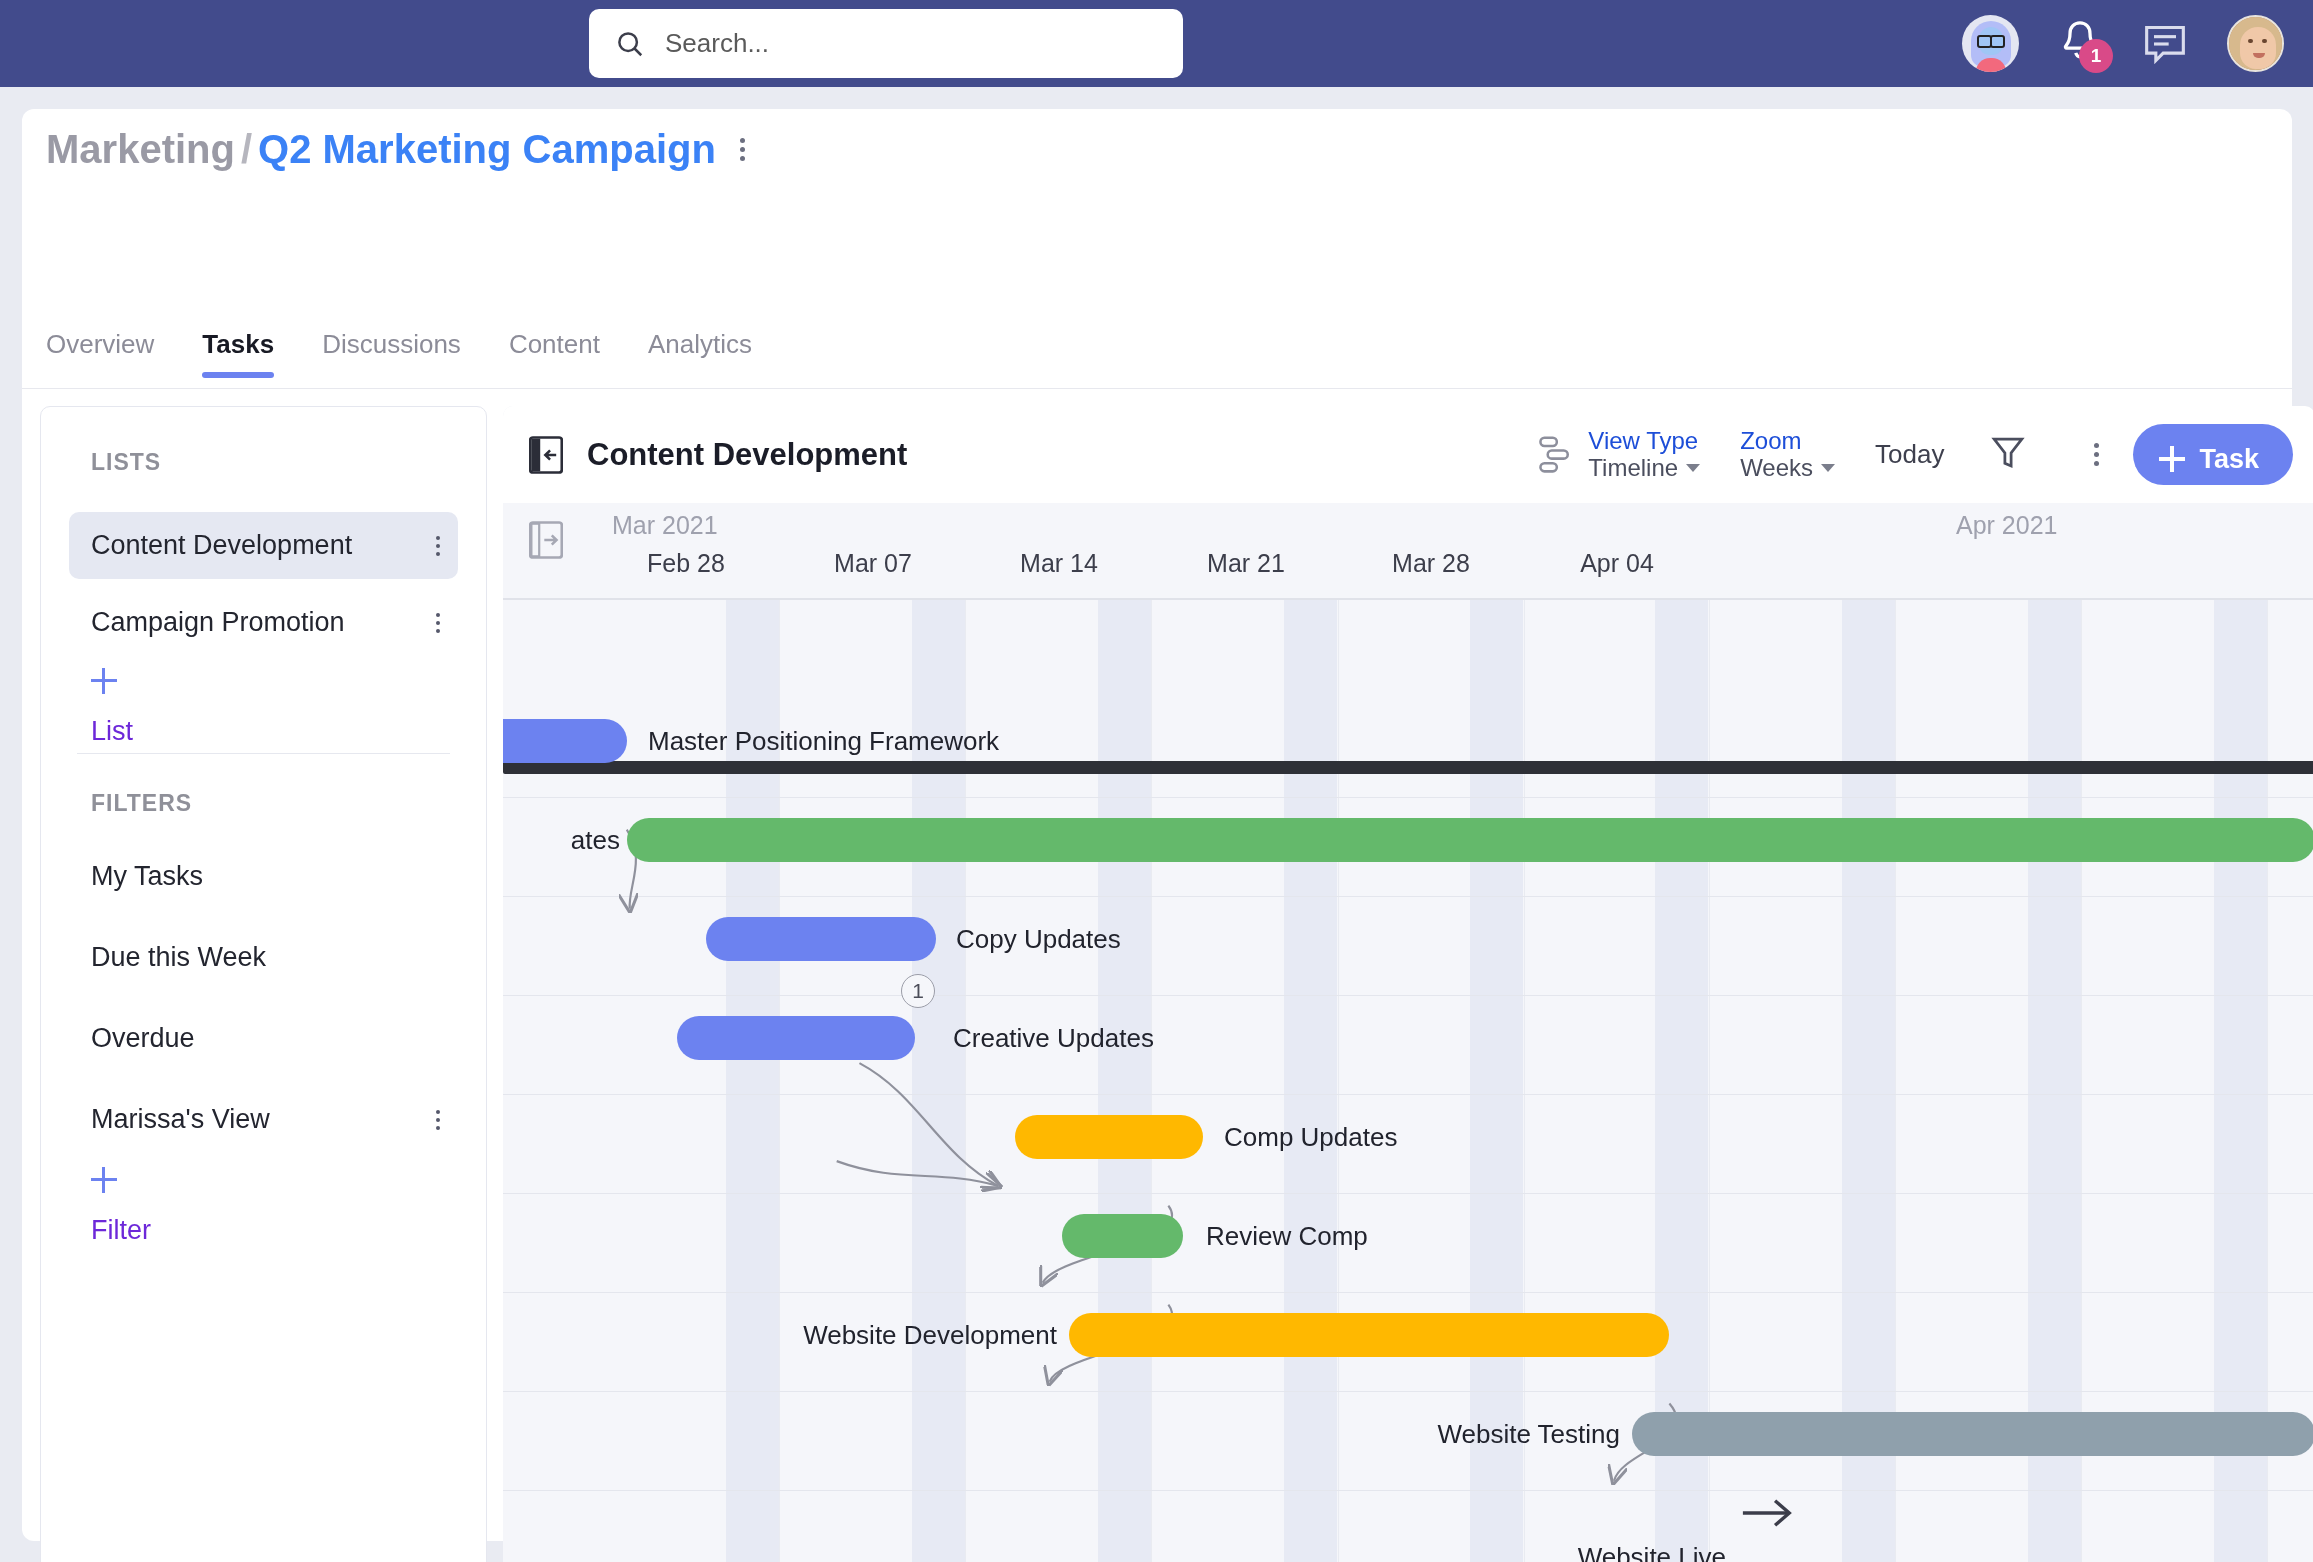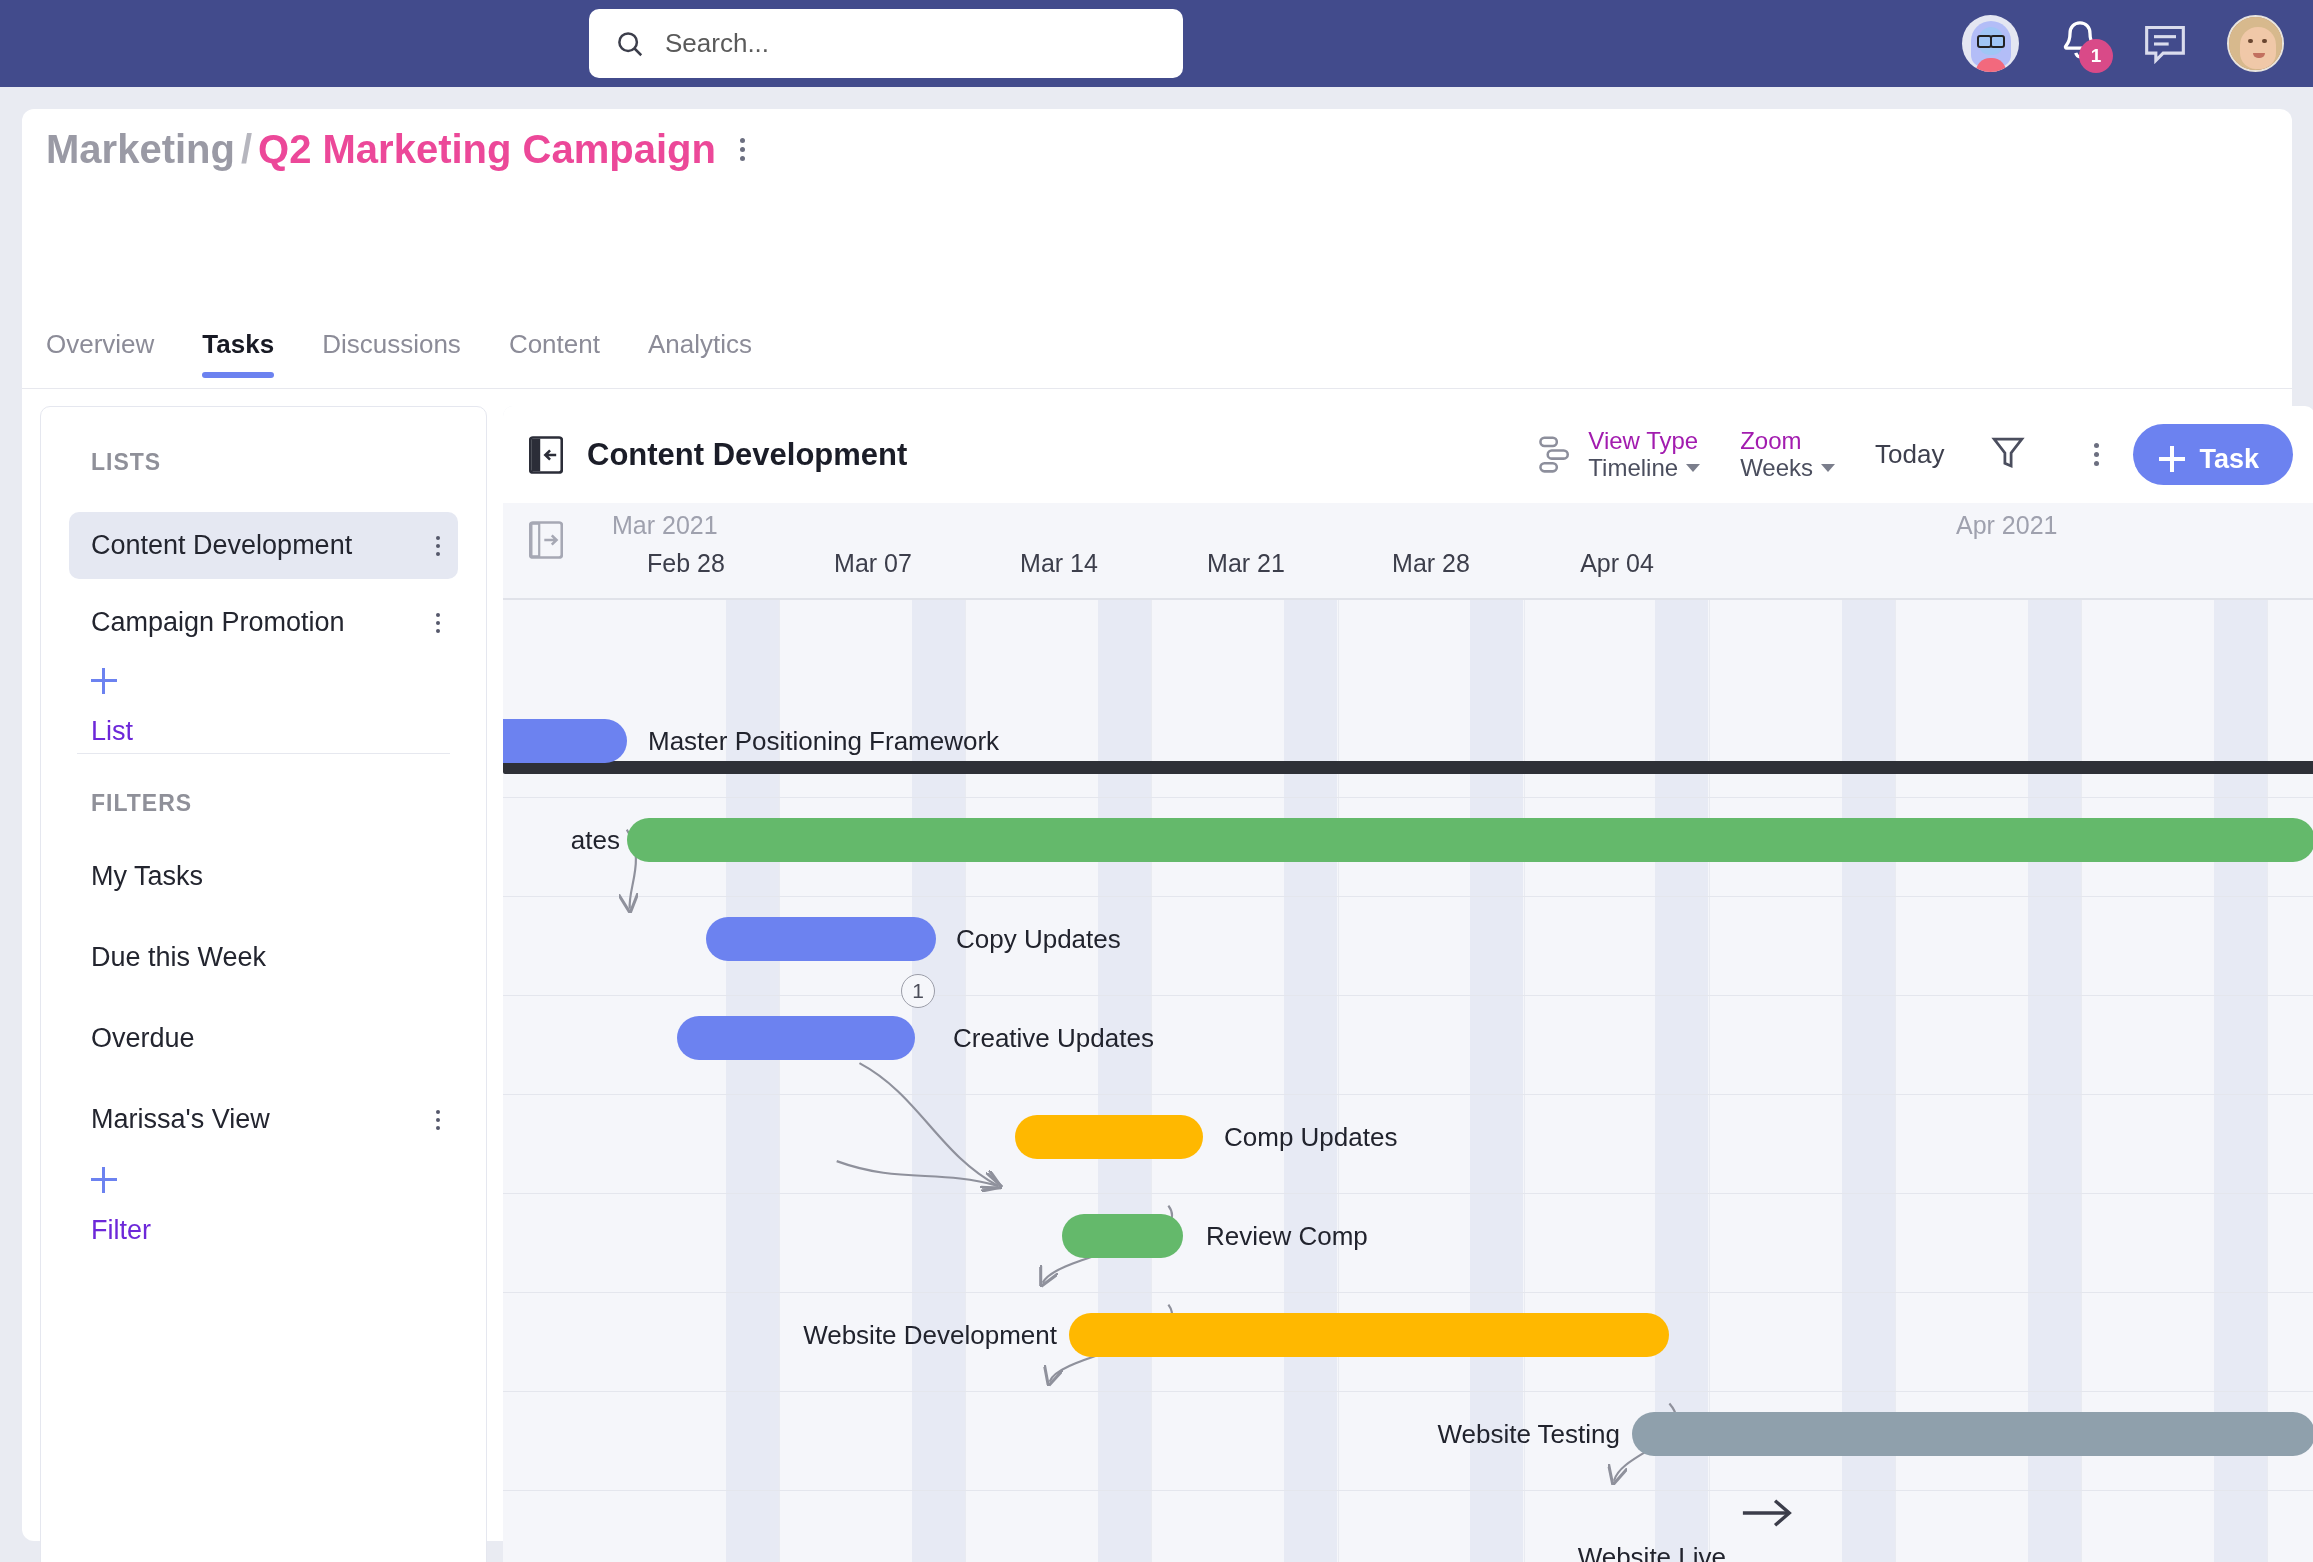--- a/index.html
+++ b/index.html
@@ -78,21 +78,21 @@
     width: 2270px; height: 1432px;
     background: #fff; border-radius: 12px;
   }
   .breadcrumb {
     position: absolute; left: 24px; top: 18px;
     display: flex; align-items: center; gap: 0px;
     font-size: 40px; font-weight: bold;
   }
   .bc-parent { color: #9a9aa5; }
   .bc-sep { color: #b6b6be; padding: 0 6px; }
-  .bc-current { color: #ec4899; }
+  .bc-current { color: #3b82f6; }
   .kebab {
     display: inline-flex; flex-direction: column; gap: 4px;
     align-items: center; justify-content: center;
     margin-left: 24px;
   }
   .kebab span { width: 5px; height: 5px; border-radius: 50%; background: #6c6f80; display:block;}
   .kebab.sm span { width: 4px; height: 4px; background:#55586b;}
   .tabs {
     position: absolute; left: 24px; top: 220px;
     display: flex; gap: 48px; align-items: flex-end;
@@ -161,21 +161,21 @@
   }
   .panel-title {
     margin-left: 24px; font-size: 31px; font-weight: bold; color: #1b1d28;
   }
   .tool-right {
     position: absolute; right: 22px; top: 0; height: 97px;
     display: flex; align-items: center; gap: 0;
   }
   .tool-group { display: flex; align-items: center; gap: 16px; margin-right: 40px; }
   .tool-stack { display: flex; flex-direction: column; line-height: 1.12; }
-  .tool-label { font-size: 24px; color: #a21caf; }
+  .tool-label { font-size: 24px; color: #1d4ed8; }
   .tool-value { font-size: 24px; color: #4b4e5e; display:flex; align-items:center; gap:8px;}
   .chev { width:0;height:0;border-left:7px solid transparent;border-right:7px solid transparent;
           border-top:8px solid #7b7e8c; display:inline-block; }
   .today-btn { font-size: 26px; color: #3e404e; margin-right: 46px; }
   .funnel { margin-right: 44px; }
   .kebab-tool { margin-right: 34px; }
   .task-btn {
     height: 61px; padding: 9px 34px 0 26px; border-radius: 31px;
     background: #6c82f0; color: #fff; font-size: 27px; font-weight: bold;
     display: flex; align-items: center; gap: 14px;

